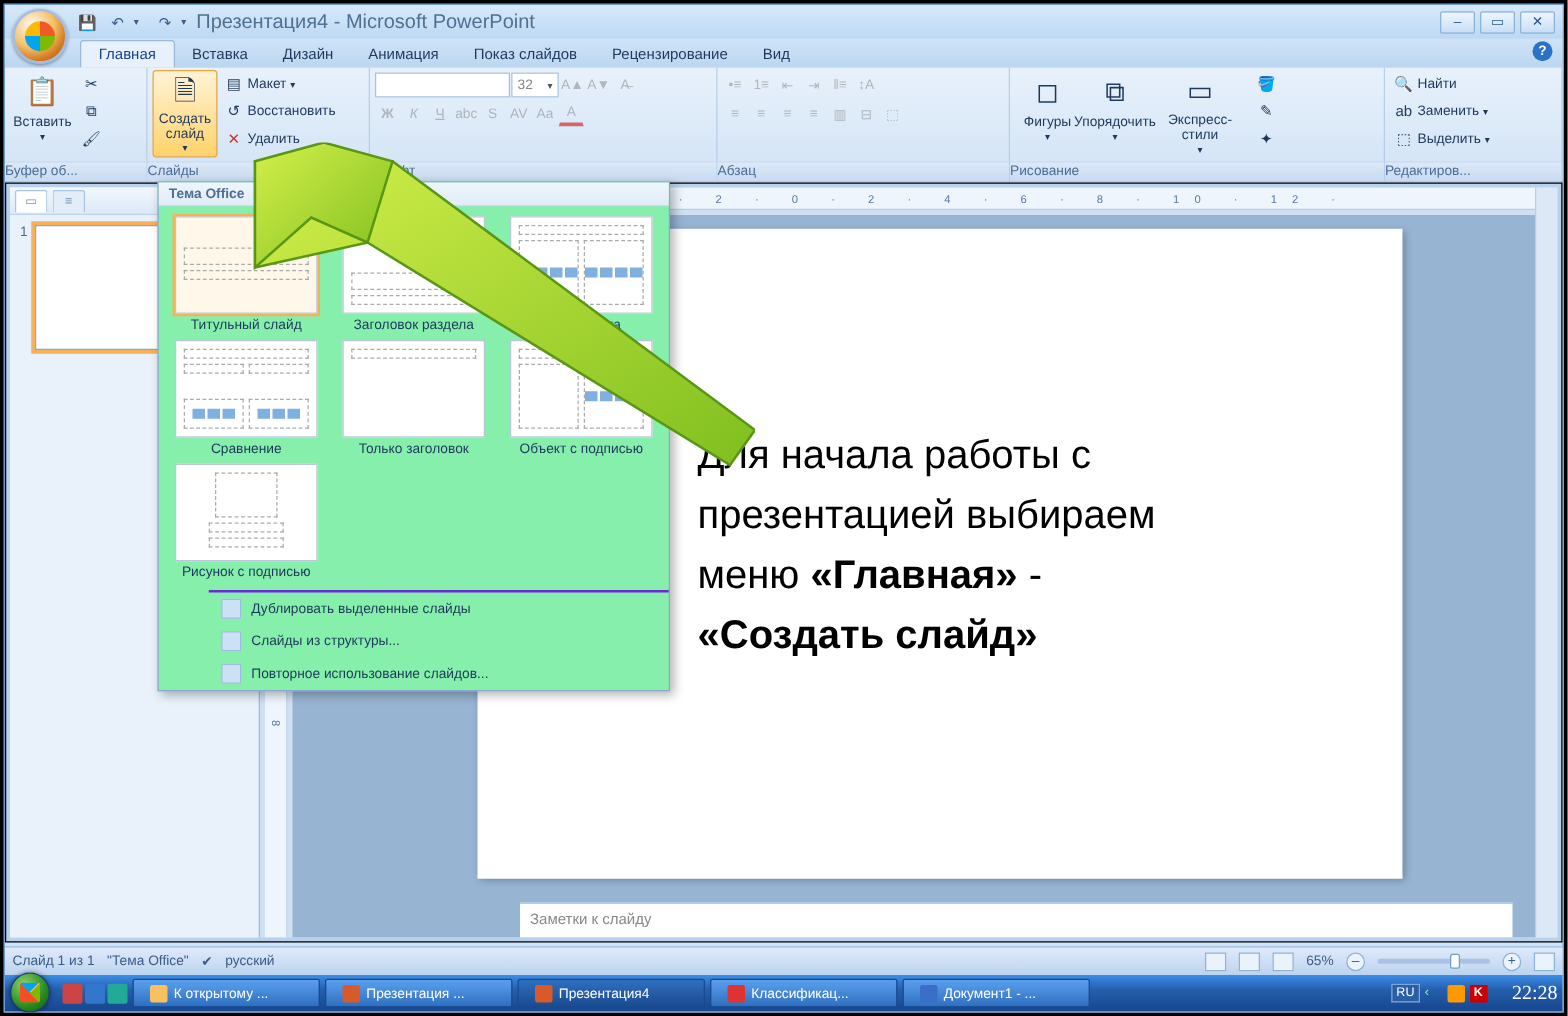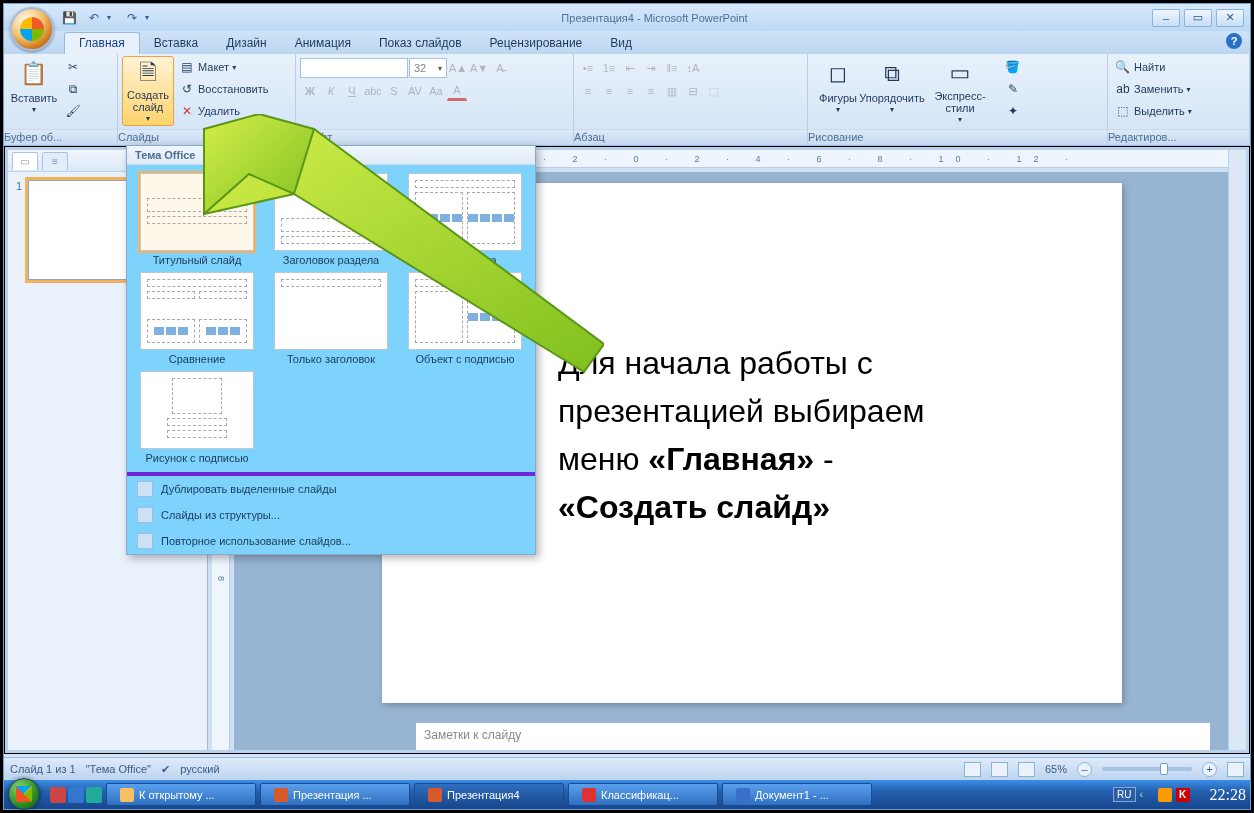--- a/index.html
+++ b/index.html
@@ -5,21 +5,21 @@
   * { box-sizing: border-box; margin: 0; padding: 0; font-family: "Segoe UI", Tahoma, sans-serif; }
   body { width: 1254px; height: 813px; background: #000; overflow: hidden; position: relative; }
   .window { position: absolute; left: 3px; top: 3px; width: 1248px; height: 807px; background: #cfe4f7; border: 1px solid #6f9dc9; }
 
   
   .titlebar { height: 27px; background: linear-gradient(#d7e9fb,#bcd8f4); display:flex; align-items:center; }
   .qat { display:flex; align-items:center; gap:2px; margin-left:55px; }
   .qat .btn, .qat .sep { height:20px; display:flex; align-items:center; justify-content:center; }
   .qat .btn { width:22px; color:#3b5b88; font-size:12px; cursor:pointer; }
   .qat .drop { width:12px; font-size:8px; color:#3b5b88; }
-  .title-center { flex:1; text-align:center; color:#50708f; font-size:11px; }
+  .title-center { flex:1; color:#50708f; font-size:16px; }
   .winbtns { display:flex; gap:4px; margin-right:6px; }
   .winbtns div { width:28px; height:18px; background:linear-gradient(#eef6ff,#c8def5); border:1px solid #8db3d9; border-radius:2px; display:flex; align-items:center; justify-content:center; color:#2c5a8b; font-size:11px; cursor:pointer;}
 
   
   .office-btn { position:absolute; left:6px; top:3px; width:44px; height:44px; border-radius:50%; background: radial-gradient(circle at 35% 30%, #fff, #f3c068 45%, #d67d23 70%, #9c4a0e); border:2px solid #a3bde0; z-index:20; cursor:pointer; box-shadow:0 1px 3px rgba(0,0,0,.4);}
   .office-btn::after{content:"";position:absolute;inset:8px;border-radius:50%;background:conic-gradient(#f05a28 0 90deg,#7fba00 90deg 180deg,#00a4ef 180deg 270deg,#ffb900 270deg 360deg);}
 
   
   .tabrow { height:23px; display:flex; align-items:flex-end; padding-left:60px; gap:0; background:linear-gradient(#cfe3f7,#bcd6f1); position:relative;}
   .tab { padding:3px 14px 4px; font-size:12px; color:#1e395b; cursor:pointer; }
@@ -59,34 +59,34 @@
   .ruler-h{height:18px;background:#eef5fc;border-bottom:1px solid #b8cee8;font-size:9px;color:#5a7aa0;display:flex;align-items:center;justify-content:center;letter-spacing:12px;white-space:nowrap;overflow:hidden;}
   .ruler-v{position:absolute;left:0;top:18px;width:18px;bottom:0;background:#eef5fc;border-right:1px solid #b8cee8;font-size:9px;color:#5a7aa0;writing-mode:vertical-rl;display:flex;align-items:center;justify-content:center;letter-spacing:12px;}
   .slide-stage{position:absolute;left:22px;top:22px;right:0;bottom:0;background:#97b4d3;}
   .slide{position:absolute;left:148px;top:11px;width:740px;height:520px;background:#fff;box-shadow:2px 2px 6px rgba(0,0,0,.25);}
 
   
   .notes{position:absolute;left:204px;right:18px;bottom:0;height:28px;background:#fff;border-top:1px solid #9dbbe0;color:#888;font-size:12px;padding:5px 8px;}
   .vscroll{position:absolute;right:0;top:0;width:18px;bottom:0;background:#dce8f6;border-left:1px solid #b8cee8;}
 
   
-  .gallery{position:absolute;left:122px;top:141px;width:410px;background:#7dd3fc;border:1px solid #8aa9cb;box-shadow:3px 3px 8px rgba(0,0,0,.3);z-index:30;}
+  .gallery{position:absolute;left:122px;top:141px;width:410px;background:#86efac;border:1px solid #8aa9cb;box-shadow:3px 3px 8px rgba(0,0,0,.3);z-index:30;}
   .gallery-hdr{background:linear-gradient(#eef5fc,#e1ecf8);border-bottom:1px solid #cadbef;font-size:11px;font-weight:bold;color:#4d6e96;padding:3px 8px;}
   .gallery-grid{display:grid;grid-template-columns:repeat(3,1fr);padding:8px;gap:6px 10px;}
   .ly{display:flex;flex-direction:column;align-items:center;font-size:11px;color:#1e395b;text-align:center;}
   .ly .pv{width:114px;height:78px;background:#fff;border:1px solid #b9c8d8;margin-bottom:3px;padding:6px;display:flex;flex-direction:column;gap:4px;}
   .ly.sel .pv{outline:2px solid #f5b25a;background:#fff8ea;}
   .phl{border:1px dashed #aaa;}
   .ph-title{height:14px;}
   .ph-sub{height:8px;}
   .ph-half{display:flex;gap:4px;flex:1;}
   .ph-half>div{flex:1;border:1px dashed #aaa;display:flex;align-items:center;justify-content:center;}
   .ph-icons{display:flex;flex-wrap:wrap;gap:2px;align-items:center;justify-content:center;}
   .ph-icons span{width:10px;height:8px;background:#7fb0e0;}
-  .gallery-mnu{border-top:4px solid #6d28d9;}
+  .gallery-mnu{border-top:2px solid #6d28d9;margin-left:40px;}
   .gallery-mnu .mi{display:flex;align-items:center;gap:8px;padding:5px 10px;font-size:11px;color:#1e395b;cursor:pointer;}
   .gallery-mnu .mi .ic{width:16px;height:16px;background:#cde1f6;border:1px solid #9dbde0;}
 
   
   .arrow{position:absolute;left:180px;top:110px;width:420px;height:260px;z-index:40;pointer-events:none;}
 
   
   .overlay-text{position:absolute;left:554px;top:335px;width:560px;font-family:"Times New Roman",serif;font-size:32px;line-height:1.5;color:#000;z-index:35;}
   .overlay-text b{font-weight:bold;}
 

